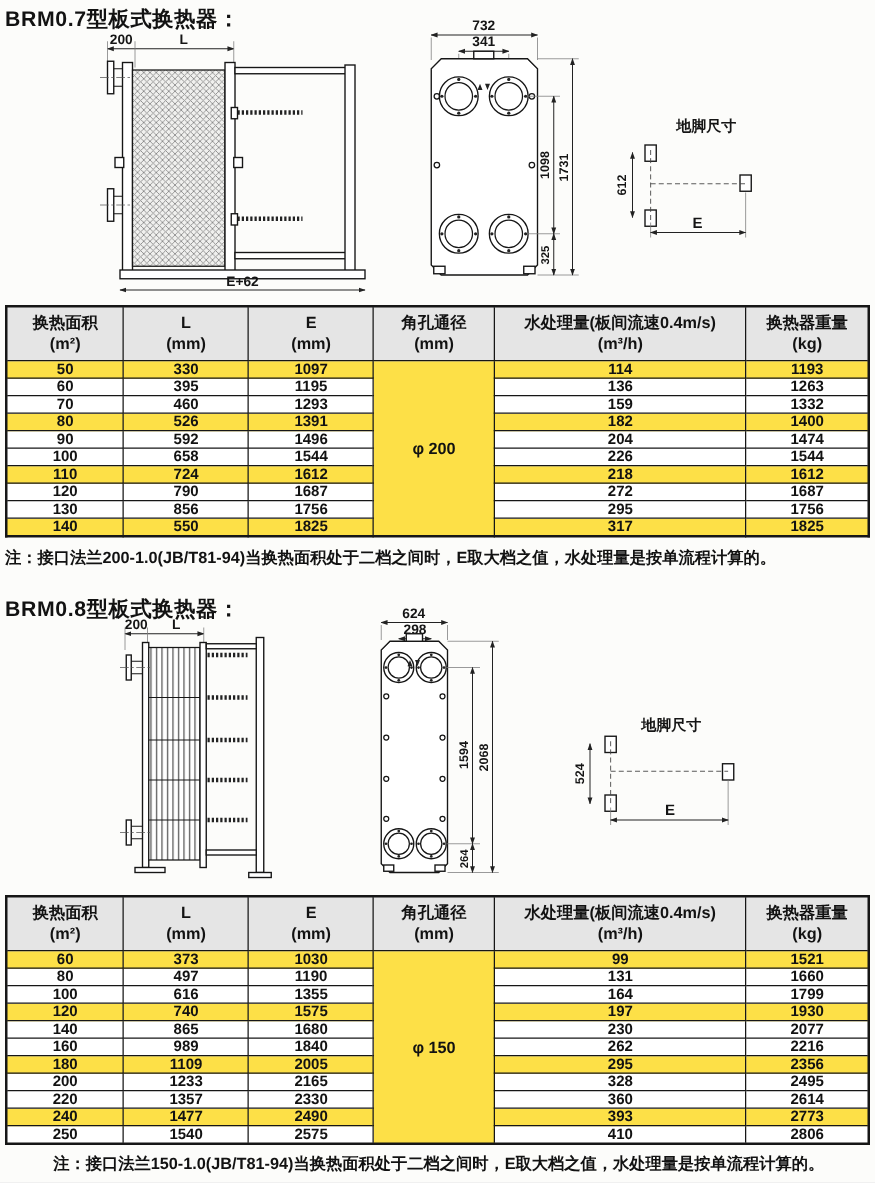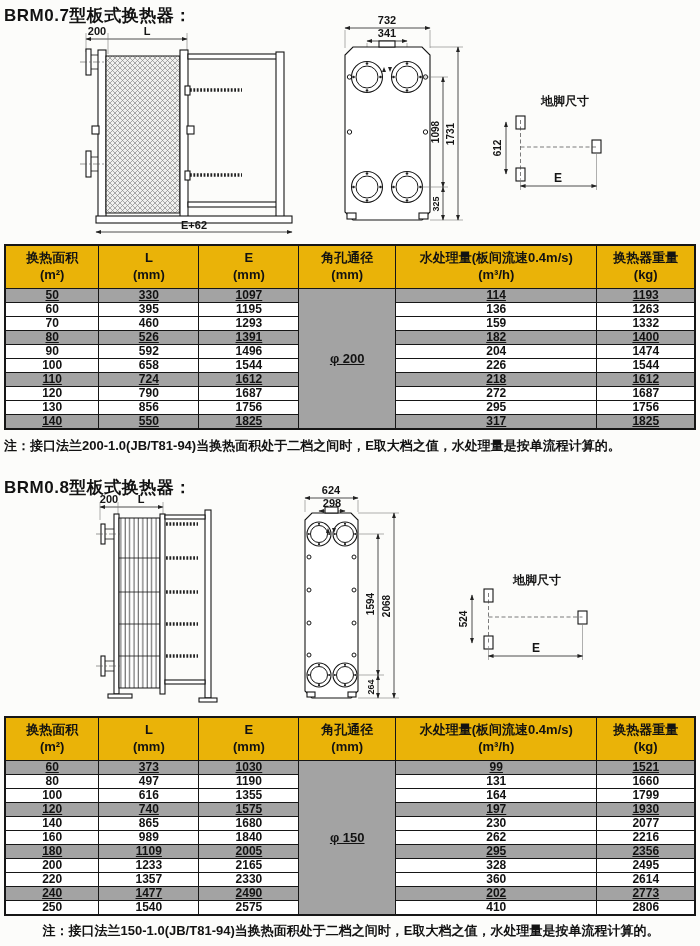--- a/index.html
+++ b/index.html
@@ -8,24 +8,24 @@
   .sec-title{position:absolute;left:4px;font-size:17px;font-weight:bold;letter-spacing:.5px;}
   #title1{top:4px;} #title2{top:476px;}
   .drawsvg{position:absolute;left:0;}
   #svg1{top:8px;}  #svg2{top:484px;}
 
   
   .dtable{position:absolute;left:4px;width:692px;border-collapse:collapse;table-layout:fixed;
           border:2px solid #161616;background:#fff;}
   #table1{top:244px;} #table2{top:716px;}
   .dtable th,.dtable td{border:1px solid #161616;text-align:center;padding:0;font-weight:bold;color:#121212;}
-  .dtable th{font-size:13px;line-height:1.3;height:42px;background:#eab308;}
+  .dtable th{font-size:13px;line-height:1.3;height:42px;background:#e5e5e5;}
   .dtable th div{white-space:nowrap;}
   .dtable td{font-size:12px;height:13px;line-height:13px;}
-  .dtable tr.shade td{background:#a3a3a3;text-decoration:underline;}
+  .dtable tr.shade td{background:#fde047;}
   .dtable td.bore{background:#fff;font-size:13px;margin-top:36px;}
   .note{position:absolute;left:4px;width:694px;font-size:13px;font-weight:bold;white-space:nowrap;}
   #note1{top:437px;} #note2{top:922px;text-align:center;}
 
   
   .sol{fill:#fff;stroke:#161616;stroke-width:1.1;}
   .soln{fill:none;stroke:#161616;stroke-width:1;}
   .ext{stroke:#7a7a7a;stroke-width:.6;}
   .dim{stroke:#222;stroke-width:.8;}
   .cl{stroke:#555;stroke-width:.6;stroke-dasharray:7 2 2 2;fill:none;}
@@ -512,21 +512,21 @@
           <td>220</td>
           <td>1357</td>
           <td>2330</td>
           <td>360</td>
           <td>2614</td>
         </tr>
         <tr class="shade">
           <td>240</td>
           <td>1477</td>
           <td>2490</td>
-          <td>202</td>
+          <td>393</td>
           <td>2773</td>
         </tr>
         <tr>
           <td>250</td>
           <td>1540</td>
           <td>2575</td>
           <td>410</td>
           <td>2806</td>
         </tr>
       </tbody>

